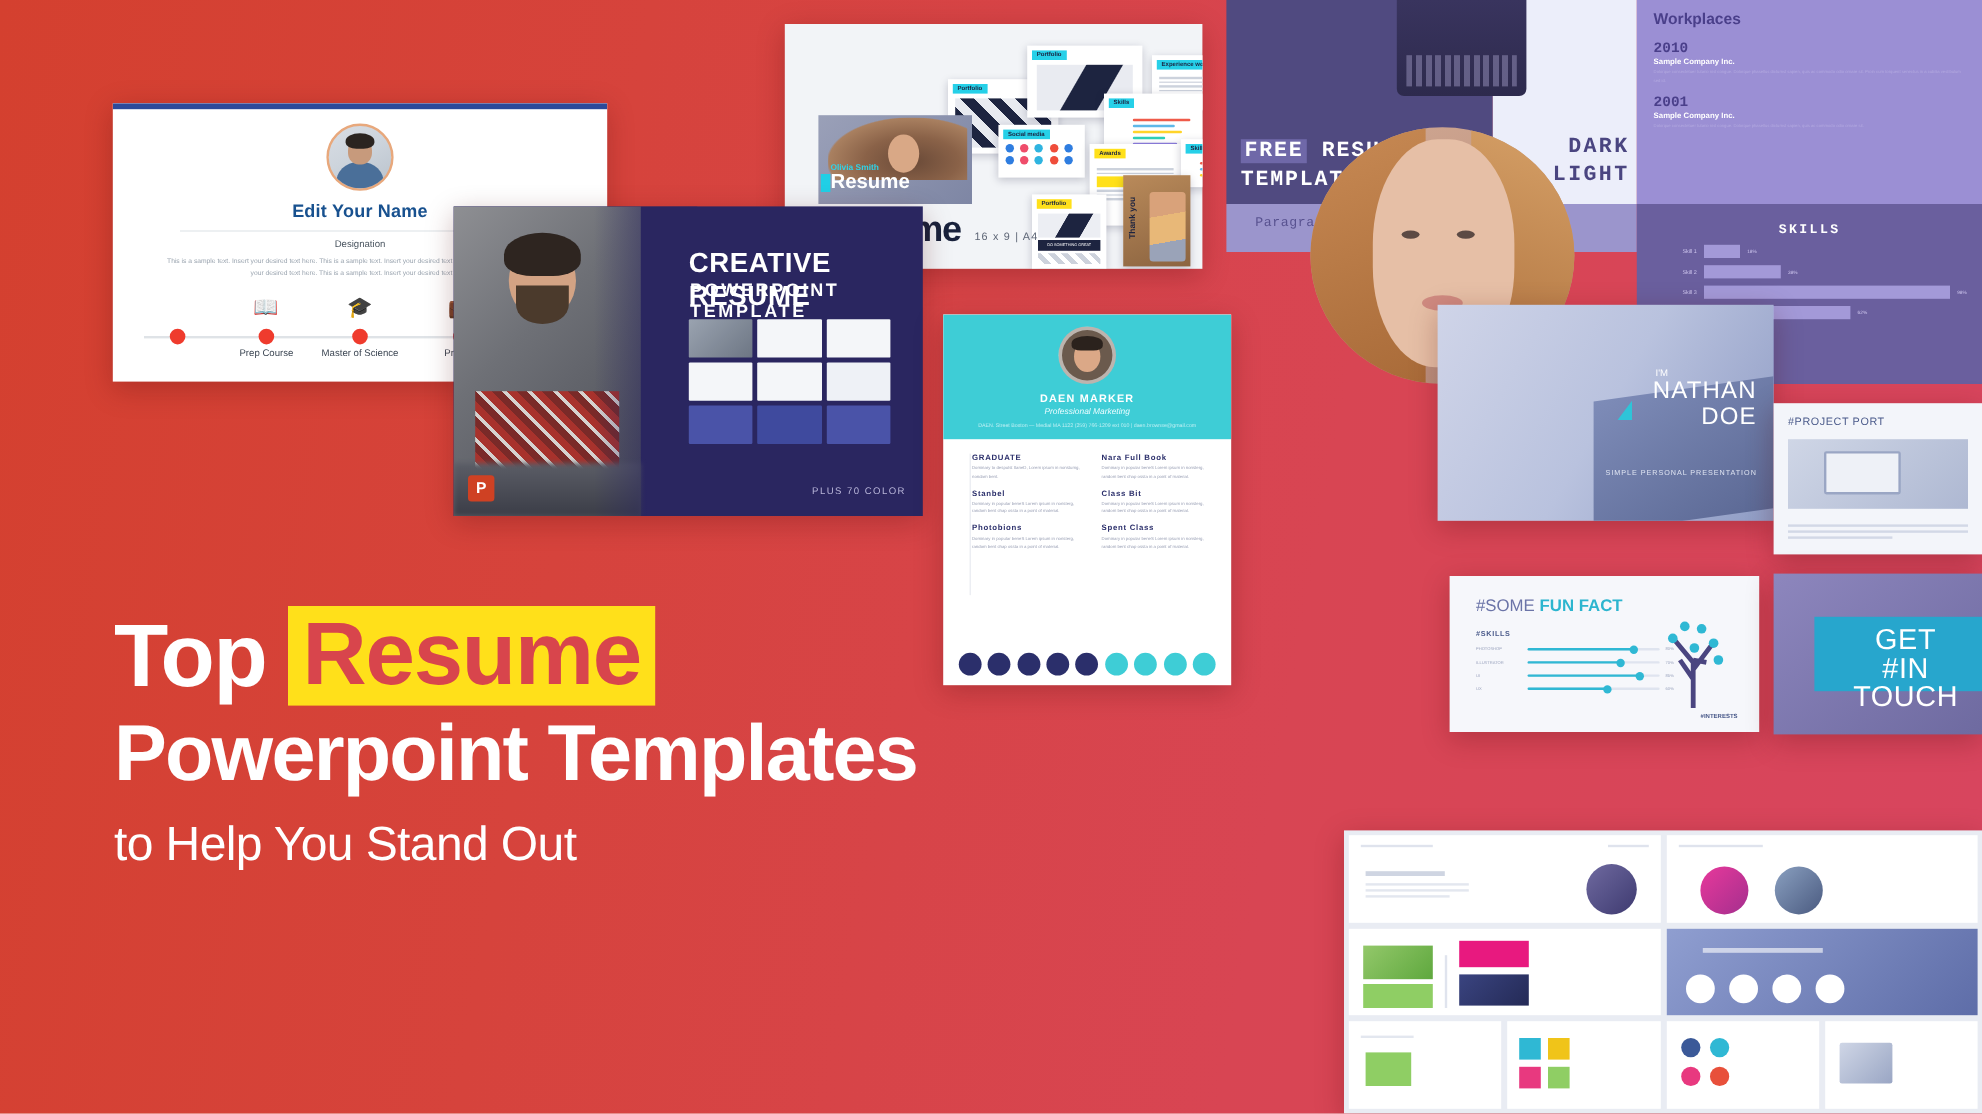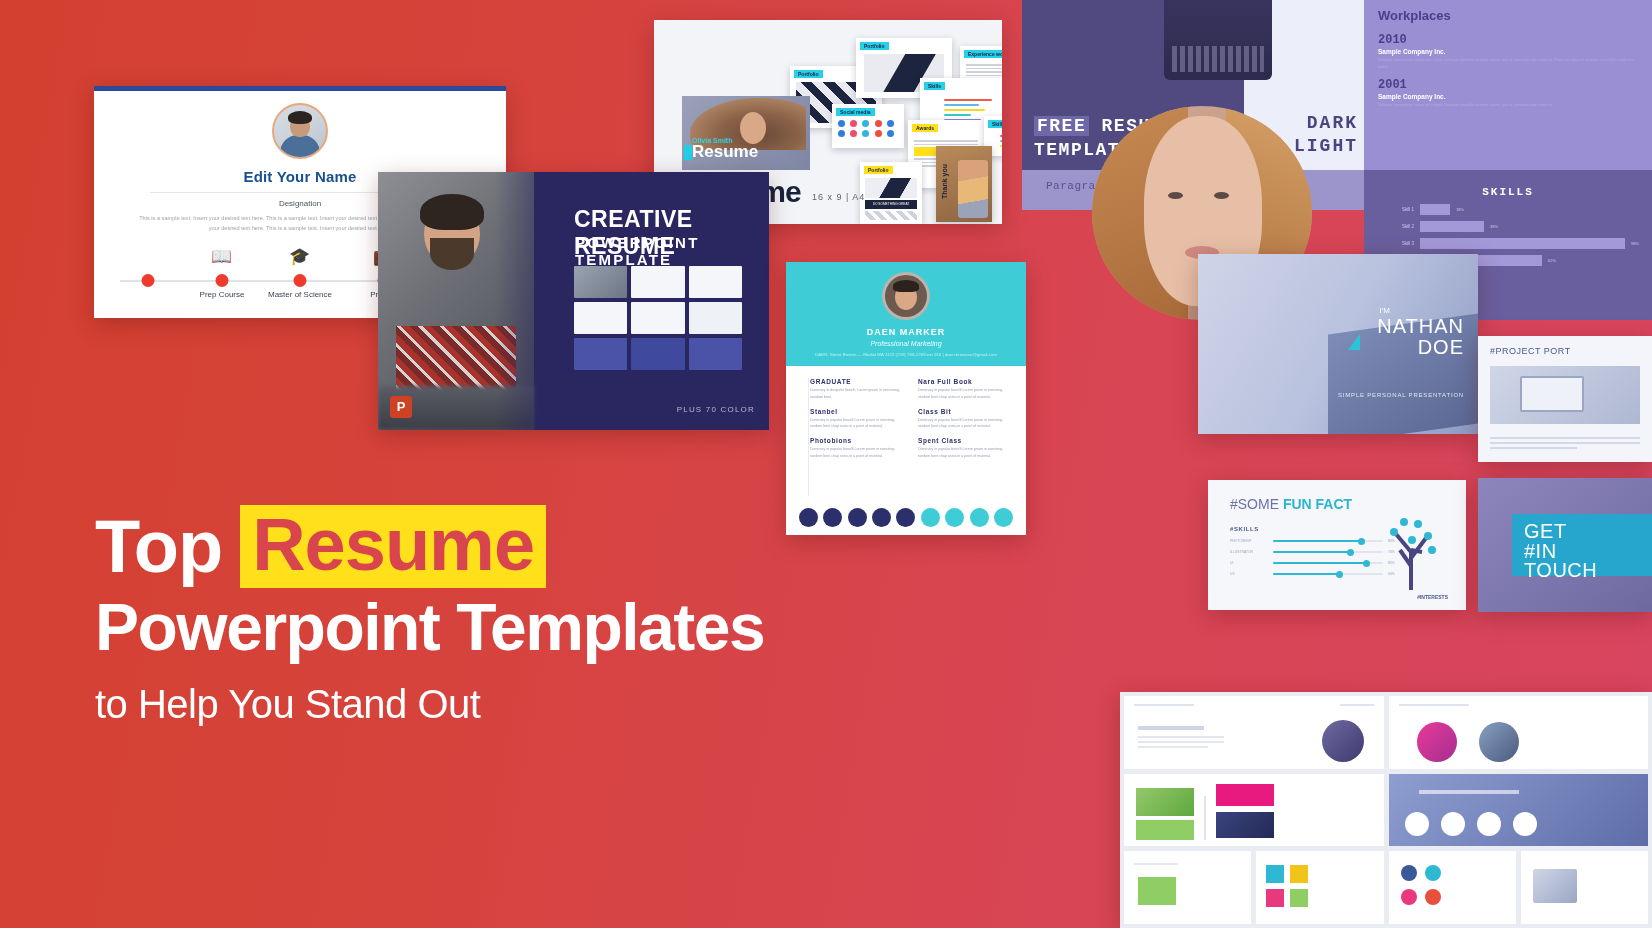--- a/index.html
+++ b/index.html
@@ -83,21 +83,21 @@
   .cr-sub { position:absolute; left:197px; top:62px; color:#fff; font-size:15px; font-weight:bold;
      letter-spacing:2.2px; }
   .cr-grid { position:absolute; left:196px; top:94px; width:168px;
      display:grid; grid-template-columns:repeat(3,1fr); grid-template-rows:repeat(3,32px); gap:4px; }
   .cr-grid div { border-radius:1px; }
   .cr-plus { position:absolute; right:14px; bottom:16px; color:#b8b5d8; font-size:8px; letter-spacing:1.2px;}
   .ppt-ic { position:absolute; left:12px; bottom:12px; width:22px; height:22px; background:#cf4123;
      border-radius:3px; color:#fff; font-size:13px; font-weight:bold; text-align:center; line-height:22px; }
 
   
-  #c-daen { left:786px; top:262px; width:240px; height:273px; }
+  #c-daen { left:786px; top:262px; width:240px; height:309px; }
   #c-daen .hdr { height:104px; background:#3ecdd6; text-align:center; padding-top:10px; }
   #c-daen .av { width:48px; height:48px; border-radius:50%; margin:0 auto;
      border:3px solid rgba(255,255,255,.55); overflow:hidden; background:#6b5a4d; position:relative;}
   #c-daen .av .f { position:absolute; left:50%; top:9px; transform:translateX(-50%);
      width:22px; height:26px; border-radius:50%; background:#dba887; }
   #c-daen .av .h { position:absolute; left:50%; top:5px; transform:translateX(-50%);
      width:26px; height:12px; border-radius:50% 50% 30% 30%; background:#2b221d; }
   #c-daen .nm { color:#fff; font-size:9px; font-weight:bold; letter-spacing:1px; margin-top:7px;}
   #c-daen .rl { color:#eafcff; font-size:7px; font-style:italic; margin-top:3px; }
   #c-daen .ad { color:#bdeff3; font-size:4.4px; margin-top:4px; line-height:1.7; }
@@ -184,21 +184,21 @@
   .ff-track { height:2px; background:#dfe4ef; width:110px; position:relative; border-radius:2px; }
   .ff-fill  { position:absolute; left:0; top:0; height:2px; background:#2fb8d4; border-radius:2px;}
   .ff-knob  { position:absolute; top:-2.5px; width:7px; height:7px; border-radius:50%; background:#2fb8d4;}
   .ff-row s { text-decoration:none; font-size:3.4px; color:#9aa3bd; }
   #c-fun .tree { position:absolute; right:14px; top:26px; width:78px; height:84px; }
 
   
   #c-touch { left:1478px; top:478px; width:174px; height:134px;
      background:linear-gradient(140deg,#8d86bd,#6e6aa0); }
   #c-touch .box { position:absolute; right:0; top:36px; width:140px; height:62px; background:#27a6cd;
-     color:#fff; font-size:20px; line-height:.98; padding:8px 0 0 12px; letter-spacing:.5px;}
+     color:#fff; font-size:24px; line-height:.98; padding:8px 0 0 12px; letter-spacing:.5px;text-align:center;}
 
   
   #c-bottom { left:1120px; top:692px; width:532px; height:236px; background:#e9ecf3; }
   .bg-grid { position:absolute; inset:4px; display:grid; grid-template-columns:repeat(4,1fr);
      grid-template-rows:repeat(3,1fr); gap:5px; }
   .bg-grid > div { background:#fff; position:relative; overflow:hidden; }
 
   
   .headline { position:absolute; left:95px; top:505px; }
   .h-l1 { font-size:74px; font-weight:bold; color:#fff; letter-spacing:-1px; line-height:1.02;

